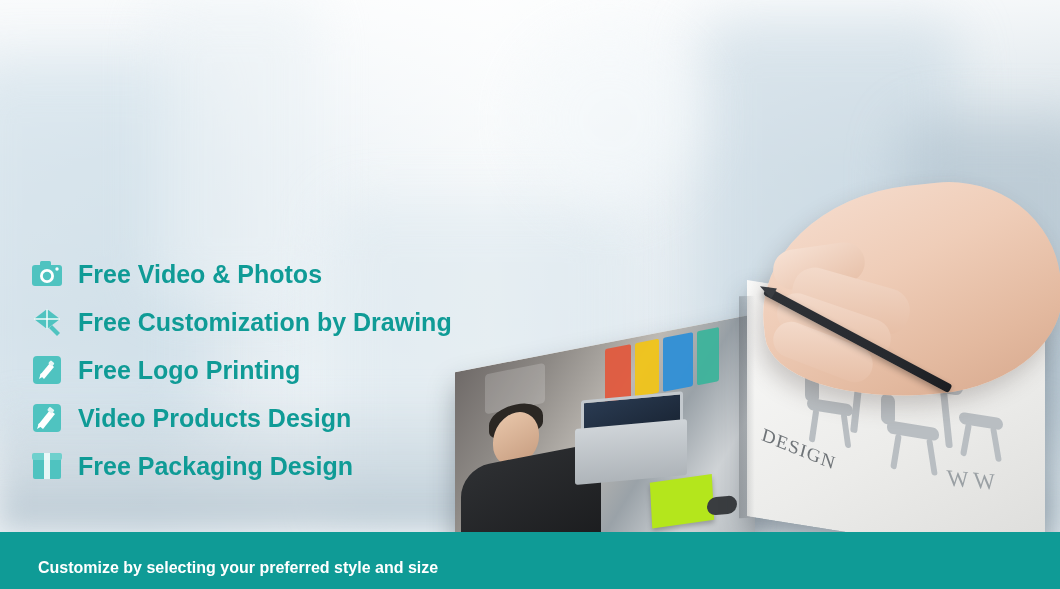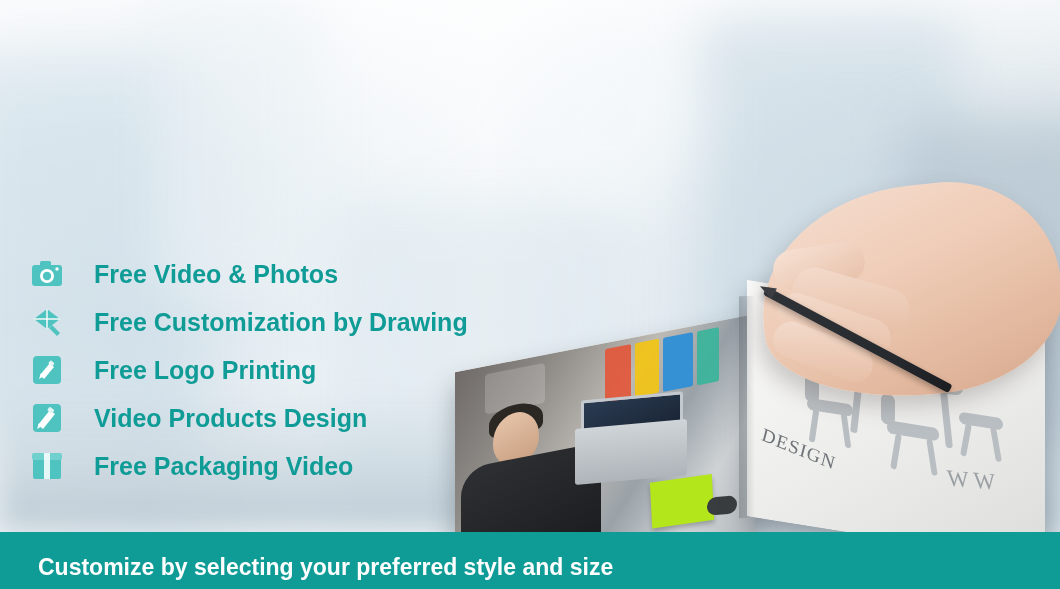--- a/index.html
+++ b/index.html
@@ -72,21 +72,20 @@
     position: absolute;
     left: 30px;
     top: 250px;
     width: 470px;
   }
   .feature {
     display: flex;
     align-items: center;
     height: 48px;
     margin-bottom: 0px;
-    gap: 16px;
   }
   .feature-icon {
     width: 34px;
     height: 34px;
     flex: 0 0 34px;
     margin-right: 14px;
     display: flex;
     align-items: center;
     justify-content: center;
   }
@@ -301,21 +300,21 @@
   .bottom-bar {
     position: absolute;
     left: 0; right: 0; bottom: 0;
     height: 57px;
     background: #0f9b96;
     display: flex;
     align-items: center;
   }
   .bottom-text {
     color: #ffffff;
-    font-size: 23px;
+    font-size: 16px;
     font-weight: bold;
     white-space: nowrap;
     margin-top: 14px;
   }
   .bottom-left { position: absolute; left: 38px; }
   .bottom-right { position: absolute; right: 40px; }
 </style>
 </head>
 <body>
 
@@ -384,21 +383,21 @@
     </div>
 
     <div class="feature">
       <span class="feature-icon">
         <svg width="34" height="34" viewBox="0 0 34 34">
           <rect x="3" y="9" width="28" height="21" rx="2" fill="#4fc3c0"></rect>
           <rect x="2" y="4" width="30" height="7" rx="2" fill="#6fd0cd"></rect>
           <rect x="14" y="4" width="6" height="26" fill="#ffffff" opacity="0.85"></rect>
         </svg>
       </span>
-      <span class="feature-label">Free Packaging Video</span>
+      <span class="feature-label">Free Packaging Design</span>
     </div>
 
   </div>
 
   <div class="photo-wrap">
 
     <div class="book">
 
       <div class="page page-left">
         <div class="page-left-inner">

